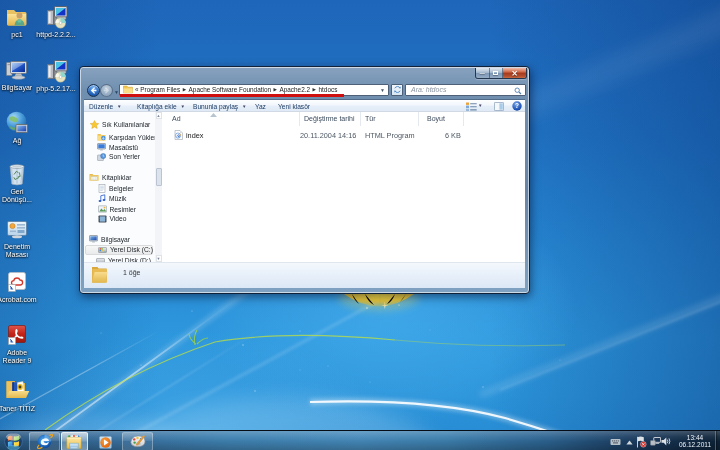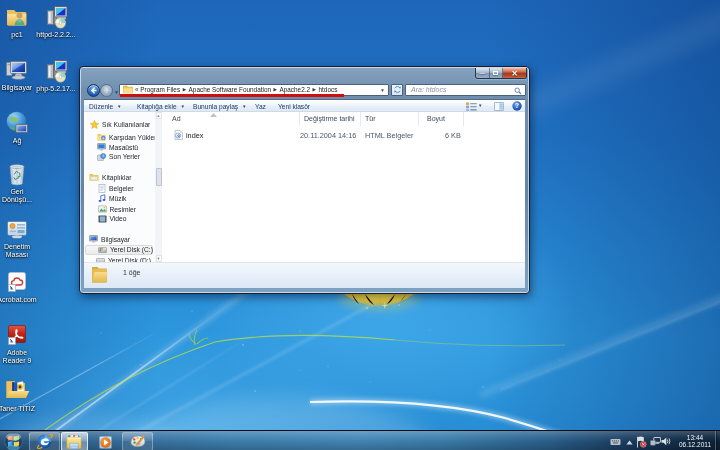--- a/index.html
+++ b/index.html
@@ -544,21 +544,21 @@
       <div class="hline" style="left:301px;"></div>
       <svg width="9" height="10" viewBox="0 0 9 10" style="position:absolute;left:12px;top:17.5px;">
         <path d="M1 0.5 h5 l2.5 2.5 v6.5 h-7.5 z" fill="#fdfdfd" stroke="#9aa4ae" stroke-width="0.6"></path>
         <path d="M6 0.5 l2.5 2.5 h-2.5 z" fill="#d8dde2"></path>
         <circle cx="4" cy="5.6" r="2.6" fill="#fff" stroke="#2a6ac8" stroke-width="0.5"></circle>
         <path d="M2.6 6.4 q1.4 -2.6 2.9 -1.4 q-0.3 1.6 -1.7 1.8 q1.6 0.5 2.4 -0.4" stroke="#2a6ac8" stroke-width="0.7" fill="none"></path>
         <path d="M5.5 3.4 q1.8 0.8 0.8 2.4" stroke="#e8a03c" stroke-width="0.7" fill="none"></path>
       </svg>
       <span class="cell" style="left:24px;">index</span>
       <span class="cell gray" style="left:138px;">20.11.2004 14:16</span>
-      <span class="cell gray" style="left:203px;">HTML Belgeler</span>
+      <span class="cell gray" style="left:203px;">HTML Program</span>
       <span class="cell gray" style="left:283px;">6 KB</span>
     </div>
   </div>
 
   <div id="details">
     <svg width="17" height="20" viewBox="0 0 17 20" style="position:absolute;left:7px;top:2px;">
       <path d="M1 2 h5.5 l1.2 1.6 h8 v14 h-14.7 z" fill="#d9a93e"></path>
       <path d="M1.4 4 h14.3 v13.4 h-14.3 z" fill="#e8bc52"></path>
       <path d="M1 17.6 l2.6 -10.6 h13 l-2.6 10.6 z" fill="url(#dfold)"></path>
       <defs>

